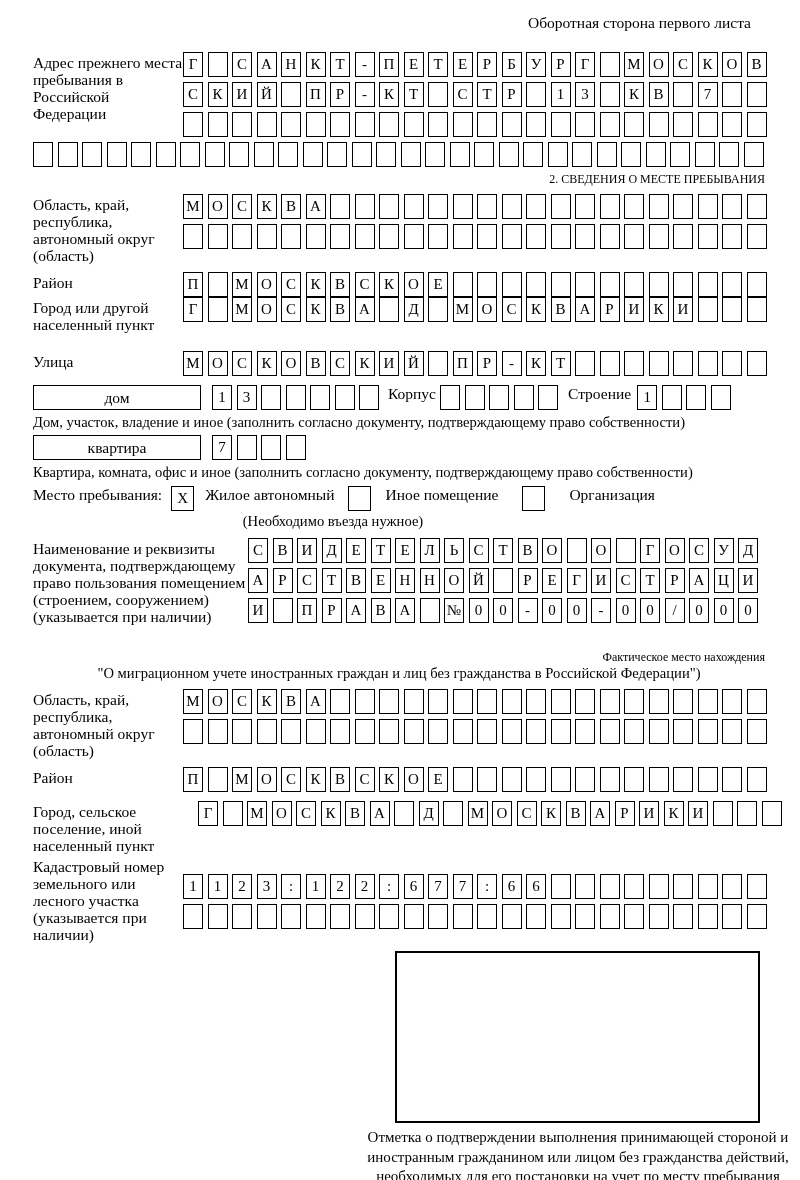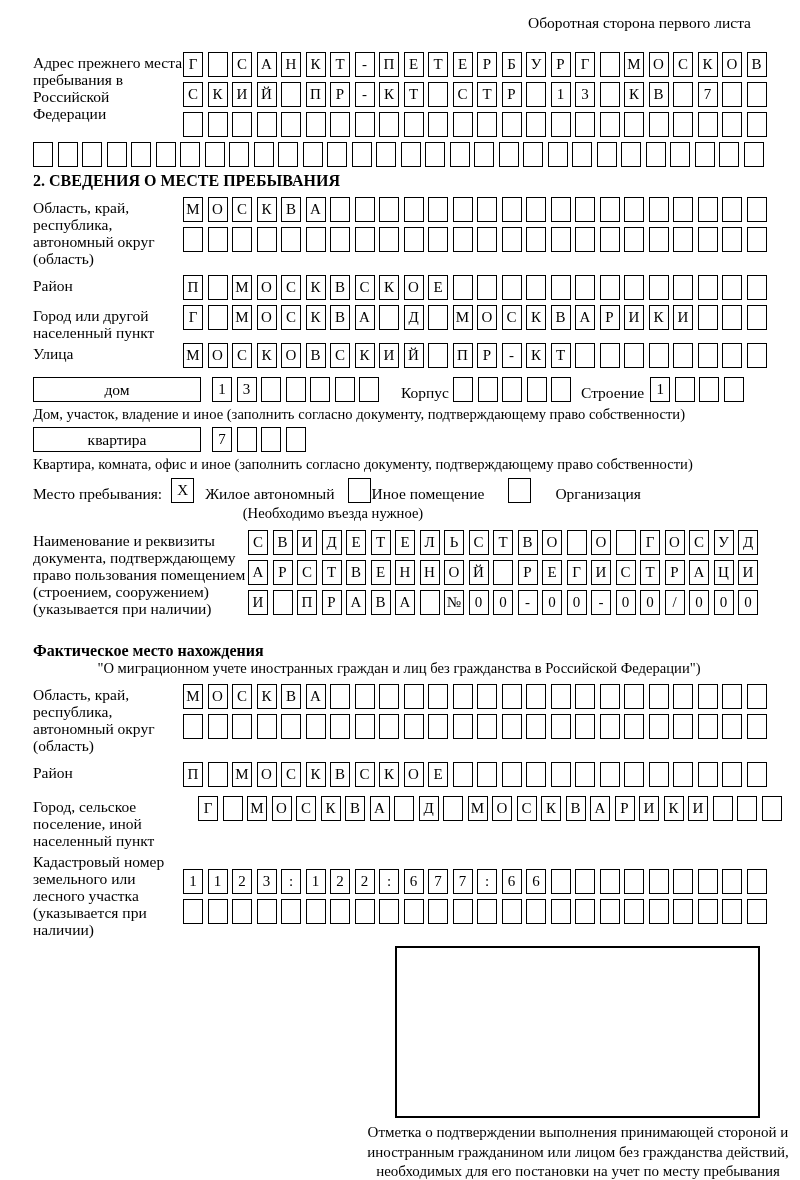--- a/index.html
+++ b/index.html
@@ -18,25 +18,25 @@
   .cell{
     width:20px;height:25px;box-sizing:border-box;border:1.7px solid #000;
     display:flex;align-items:center;justify-content:center;
     font-size:15px;flex-shrink:0;background:#fff;
   }
   .cell.cb{width:23px;}
   .widebox{
     height:25px;box-sizing:border-box;border:1.7px solid #000;
     display:flex;align-items:center;justify-content:center;font-size:15.5px;flex-shrink:0;
   }
-  .inline-row{display:flex;align-items:flex-end;}
+  .inline-row{display:flex;align-items:flex-start;}
   .inline-label{font-size:15.5px;white-space:nowrap;}
   .caption{font-size:14.6px;line-height:17px;}
   .center{text-align:center;}
-  .sect-title{font-weight:bold;font-size:16px;text-align:left;}
+  .sect-title{font-weight:normal;font-size:12px;text-align:right;}
   .stamp-box{width:365px;height:172px;box-sizing:border-box;border:2px solid #000;margin-left:362px;}
   .stamp-note{width:430px;margin-left:330px;text-align:center;font-size:15px;line-height:19.5px;margin-top:5px;}
 </style>
 </head>
 <body>
 
 <div class="page">
 
   <div class="hdr">Оборотная сторона первого листа</div>
 
@@ -239,21 +239,21 @@
         <span class="cell"></span>
         <span class="cell"></span>
         <span class="cell"></span>
         <span class="cell"></span>
         <span class="cell"></span>
         <span class="cell"></span>
         <span class="cell"></span>
       </div>
   </div>
 
-  <div class="field" style="margin-top:5px;min-height:36px">
+  <div class="field" style="min-height:36px">
     <div class="flabel">Город или другой населенный пункт</div>
     <div class="box-row">
         <span class="cell">Г</span>
         <span class="cell"></span>
         <span class="cell">М</span>
         <span class="cell">О</span>
         <span class="cell">С</span>
         <span class="cell">К</span>
         <span class="cell">В</span>
         <span class="cell">А</span>
@@ -269,21 +269,21 @@
         <span class="cell">Р</span>
         <span class="cell">И</span>
         <span class="cell">К</span>
         <span class="cell">И</span>
         <span class="cell"></span>
         <span class="cell"></span>
         <span class="cell"></span>
       </div>
   </div>
 
-  <div class="field" style="margin-top:2px">
+  <div class="field" style="margin-top:18px">
     <div class="flabel">Улица</div>
     <div class="box-row">
         <span class="cell">М</span>
         <span class="cell">О</span>
         <span class="cell">С</span>
         <span class="cell">К</span>
         <span class="cell">О</span>
         <span class="cell">В</span>
         <span class="cell">С</span>
         <span class="cell">К</span>
@@ -310,21 +310,21 @@
     <div class="widebox" style="width:168px">дом</div>
     <div class="box-row" style="margin-left:11px">
         <span class="cell">1</span>
         <span class="cell">3</span>
         <span class="cell"></span>
         <span class="cell"></span>
         <span class="cell"></span>
         <span class="cell"></span>
         <span class="cell"></span>
       </div>
-    <div class="inline-label" style="margin-left:22px">Корпус</div>
+    <div class="inline-label" style="margin-left:9px">Корпус</div>
     <div class="box-row" style="margin-left:4px">
         <span class="cell"></span>
         <span class="cell"></span>
         <span class="cell"></span>
         <span class="cell"></span>
         <span class="cell"></span>
       </div>
     <div class="inline-label" style="margin-left:10px">Строение</div>
     <div class="box-row" style="margin-left:6px">
         <span class="cell">1</span>
@@ -344,21 +344,21 @@
         <span class="cell"></span>
       </div>
   </div>
   <div class="caption" style="margin-top:4px">Квартира, комната, офис и иное (заполнить согласно документу, подтверждающему право собственности)</div>
 
   <div class="inline-row" style="margin-top:5px">
     <span class="inline-label">Место пребывания:</span>
     <span class="cell cb" style="margin-left:9px">X</span>
     <span class="inline-label" style="margin-left:11px">Жилое автономный</span>
     <span class="cell cb" style="margin-left:14px"></span>
-    <span class="inline-label" style="">Иное помещение</span>
+    <span class="inline-label" style="margin-left:14px">Иное помещение</span>
     <span class="cell cb" style="margin-left:24px"></span>
     <span class="inline-label" style="margin-left:24px">Организация</span>
   </div>
   <div class="caption" style="width:380px;margin-left:110px;text-align:center;margin-top:2px">(Необходимо въезда нужное)</div>
 
   <div class="field" style="margin-top:8px;min-height:104px">
     <div class="flabel wide">Наименование и реквизиты документа, подтверждающему право пользования помещением (строением, сооружением) (указывается при наличии)</div>
     <div class="rows-stack">
       <div class="box-row">
           <span class="cell">С</span>

